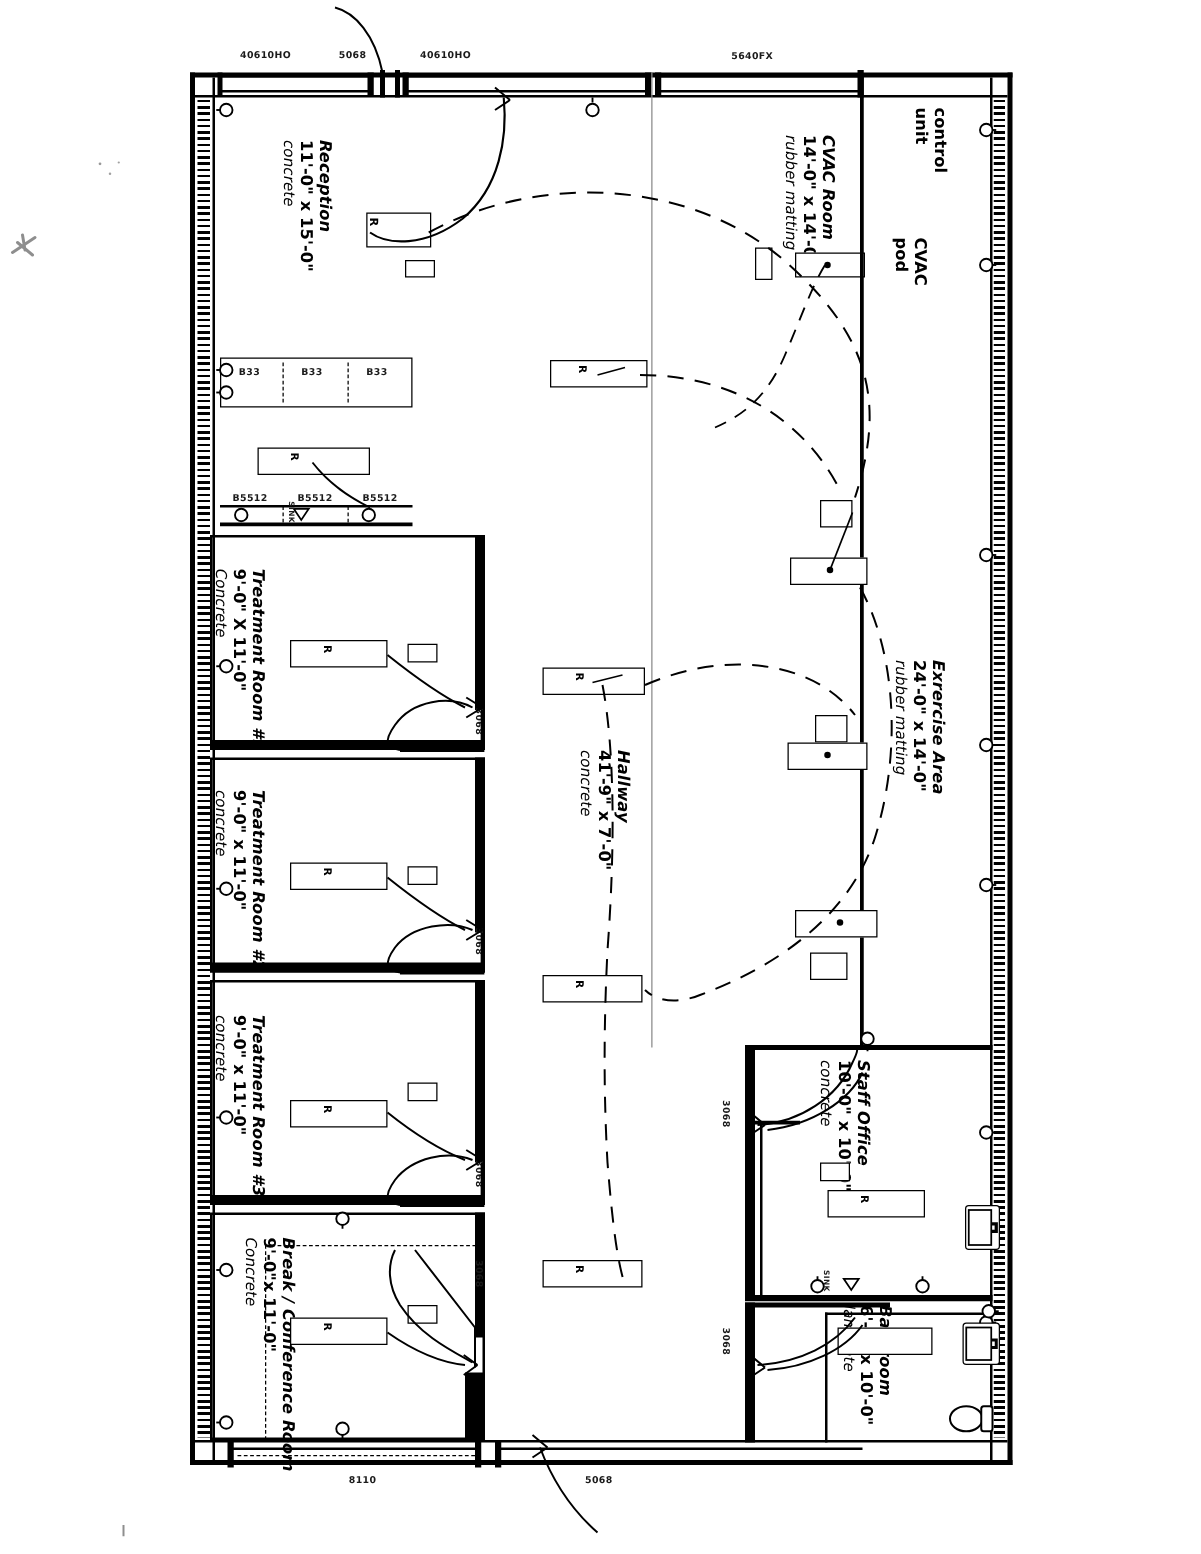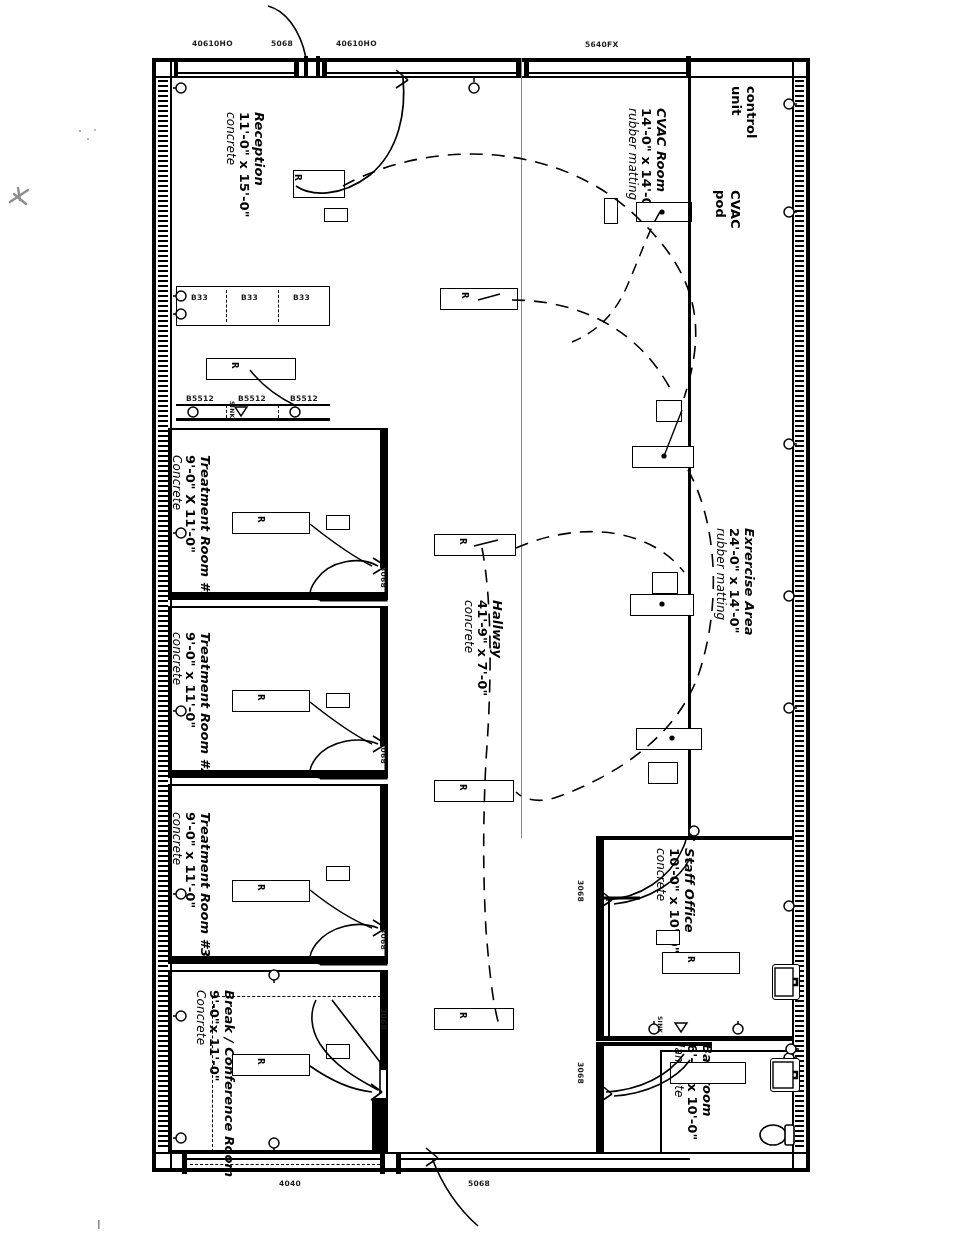--- a/index.html
+++ b/index.html
@@ -461,21 +461,21 @@
   <div class="smalltag rot" style="left:585px;top:1062px;">3068</div>
 
   <div class="thinline" style="left:186px;top:1158px;width:196px;height:2px;"></div>
   <div class="thinline" style="left:186px;top:1170px;width:196px;height:2px;"></div>
   <div class="wall" style="left:182px;top:1152px;width:5px;height:22px;"></div>
   <div class="wall" style="left:380px;top:1152px;width:5px;height:22px;"></div>
   <div class="dashline" style="left:190px;top:1164px;width:190px;"></div>
 
   <div class="thinline" style="left:400px;top:1158px;width:290px;height:2px;"></div>
   <div class="wall" style="left:396px;top:1152px;width:5px;height:22px;"></div>
-  <div class="smalltag" style="left:279px;top:1179px;">4040</div>
+  <div class="smalltag" style="left:279px;top:1179px;">8110</div>
   <div class="smalltag" style="left:468px;top:1179px;">5068</div>
 
   <svg id="overlay" viewBox="0 0 961 1243">
 
     <path d="M403 78 C 406 110 400 150 370 175 C 340 198 310 196 296 186" stroke="#000" stroke-width="1.7" fill="none"></path>
 
     <path d="M343 186 C 430 138 560 140 640 220 C 700 278 706 330 684 398" stroke="#000" stroke-width="1.6" fill="none" stroke-dasharray="13 9"></path>
     <path d="M512 300 C 580 300 640 330 672 392" stroke="#000" stroke-width="1.6" fill="none" stroke-dasharray="13 9"></path>
     <path d="M516 548 C 580 520 650 528 684 572" stroke="#000" stroke-width="1.6" fill="none" stroke-dasharray="13 9"></path>
     <path d="M688 470 C 716 520 722 600 700 670 C 684 720 640 766 560 796 C 540 804 524 800 516 792" stroke="#000" stroke-width="1.6" fill="none" stroke-dasharray="13 9"></path>

